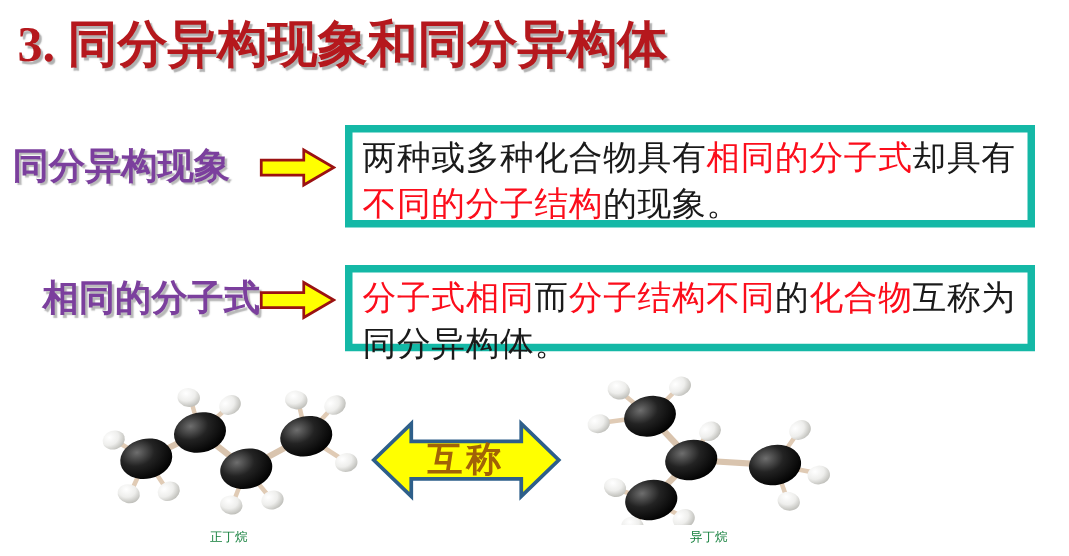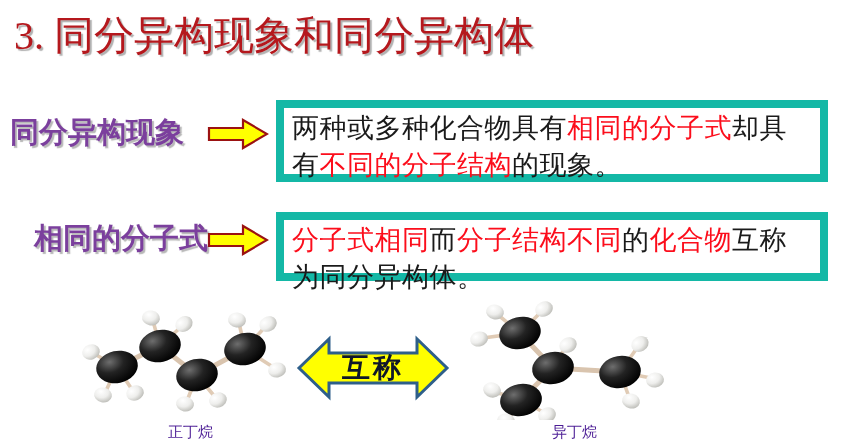--- a/index.html
+++ b/index.html
@@ -15,21 +15,21 @@
     font-family: "Liberation Serif", "DejaVu Serif", serif;
   }
 
   
   #slide-title {
     position: absolute;
     left: 14px;
     top: 8px;
     font-family: "Liberation Serif", "DejaVu Serif", serif;
     font-size: 40px;
-    font-weight: normal;
+    font-weight: bold;
     color: #b5181d;
     letter-spacing: 0px;
     white-space: nowrap;
     text-shadow: 2px 2px 1px rgba(150,150,150,0.75);
   }
 
   
   .term-label {
     position: absolute;
     font-family: Liberation Sans, sans-serif;
@@ -47,21 +47,21 @@
     position: absolute;
     width: 62px;
     height: 34px;
   }
   #mini-arrow-1 { left: 207px; top: 117px; }
   #mini-arrow-2 { left: 207px; top: 223px; }
 
   
   .def-box {
     position: absolute;
-    border: 8px solid #14b8a6;
+    border: 6px solid #14b8a6;
     background: #ffffff;
     box-sizing: border-box;
     padding: 2px 6px 2px 8px;
   }
   #def-box-1 { left: 276px; top: 100px; width: 552px; height: 82px; }
   #def-box-2 { left: 276px; top: 212px; width: 552px; height: 69px; }
   .def-text {
     font-family: "Liberation Serif", "DejaVu Serif", serif;
     font-size: 27px;
     line-height: 37px;
@@ -73,22 +73,22 @@
   
   .molecule-stage {
     position: absolute;
   }
   #molecule-n-butane { left: 75px;  top: 305px; width: 230px; height: 110px; }
   #molecule-iso-butane { left: 465px; top: 300px; width: 215px; height: 120px; }
 
   .mol-caption {
     position: absolute;
     font-family: "Liberation Sans", "DejaVu Sans", sans-serif;
-    font-size: 15px;
-    color: #4c1d95;
+    font-size: 10px;
+    color: #15803d;
     white-space: nowrap;
   }
   #caption-n-butane   { left: 168px; top: 423px; }
   #caption-iso-butane { left: 540px; top: 423px; margin-left: 12px; }
 
   
   #double-arrow {
     position: absolute;
     left: 296px;
     top: 334px;
@@ -100,21 +100,21 @@
     left: 296px;
     top: 334px;
     width: 154px;
     height: 68px;
     display: flex;
     align-items: center;
     justify-content: center;
     font-family: "Liberation Serif", "DejaVu Serif", serif;
     font-size: 28px;
     font-weight: bold;
-    color: #0f172a;
+    color: #a16207;
     letter-spacing: 3px;
     pointer-events: none;
   }
 </style>
 </head>
 <body>
 
 <div id="slide-title">3. 同分异构现象和同分异构体</div>
 
 <div id="term-label-1" class="term-label">同分异构现象</div>

